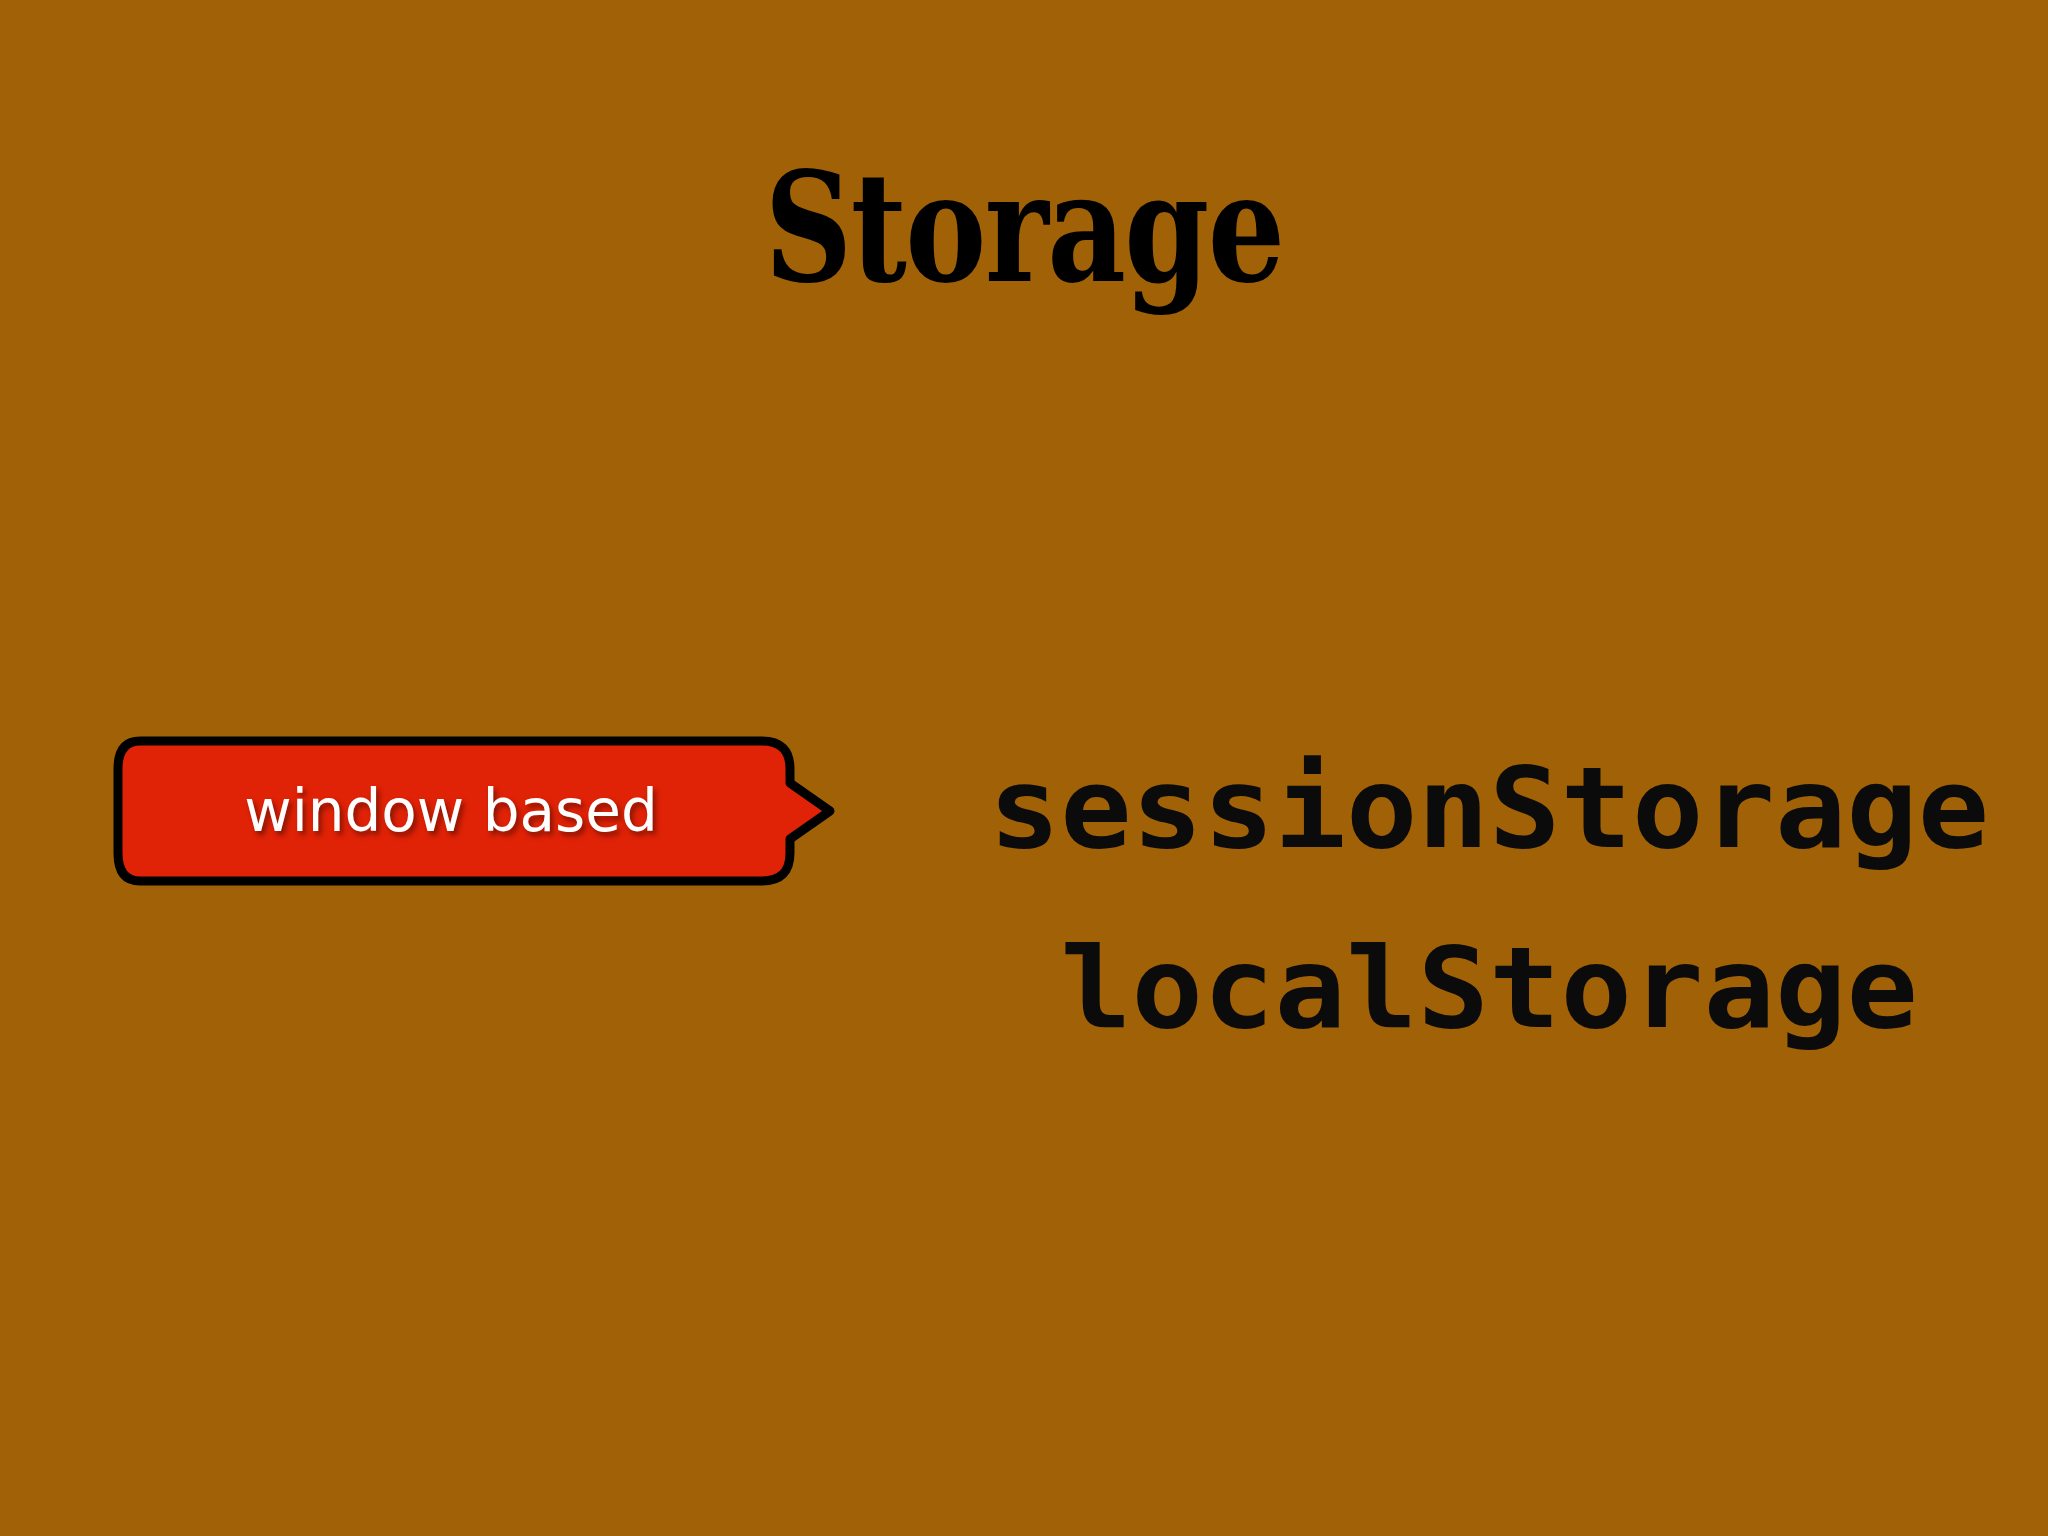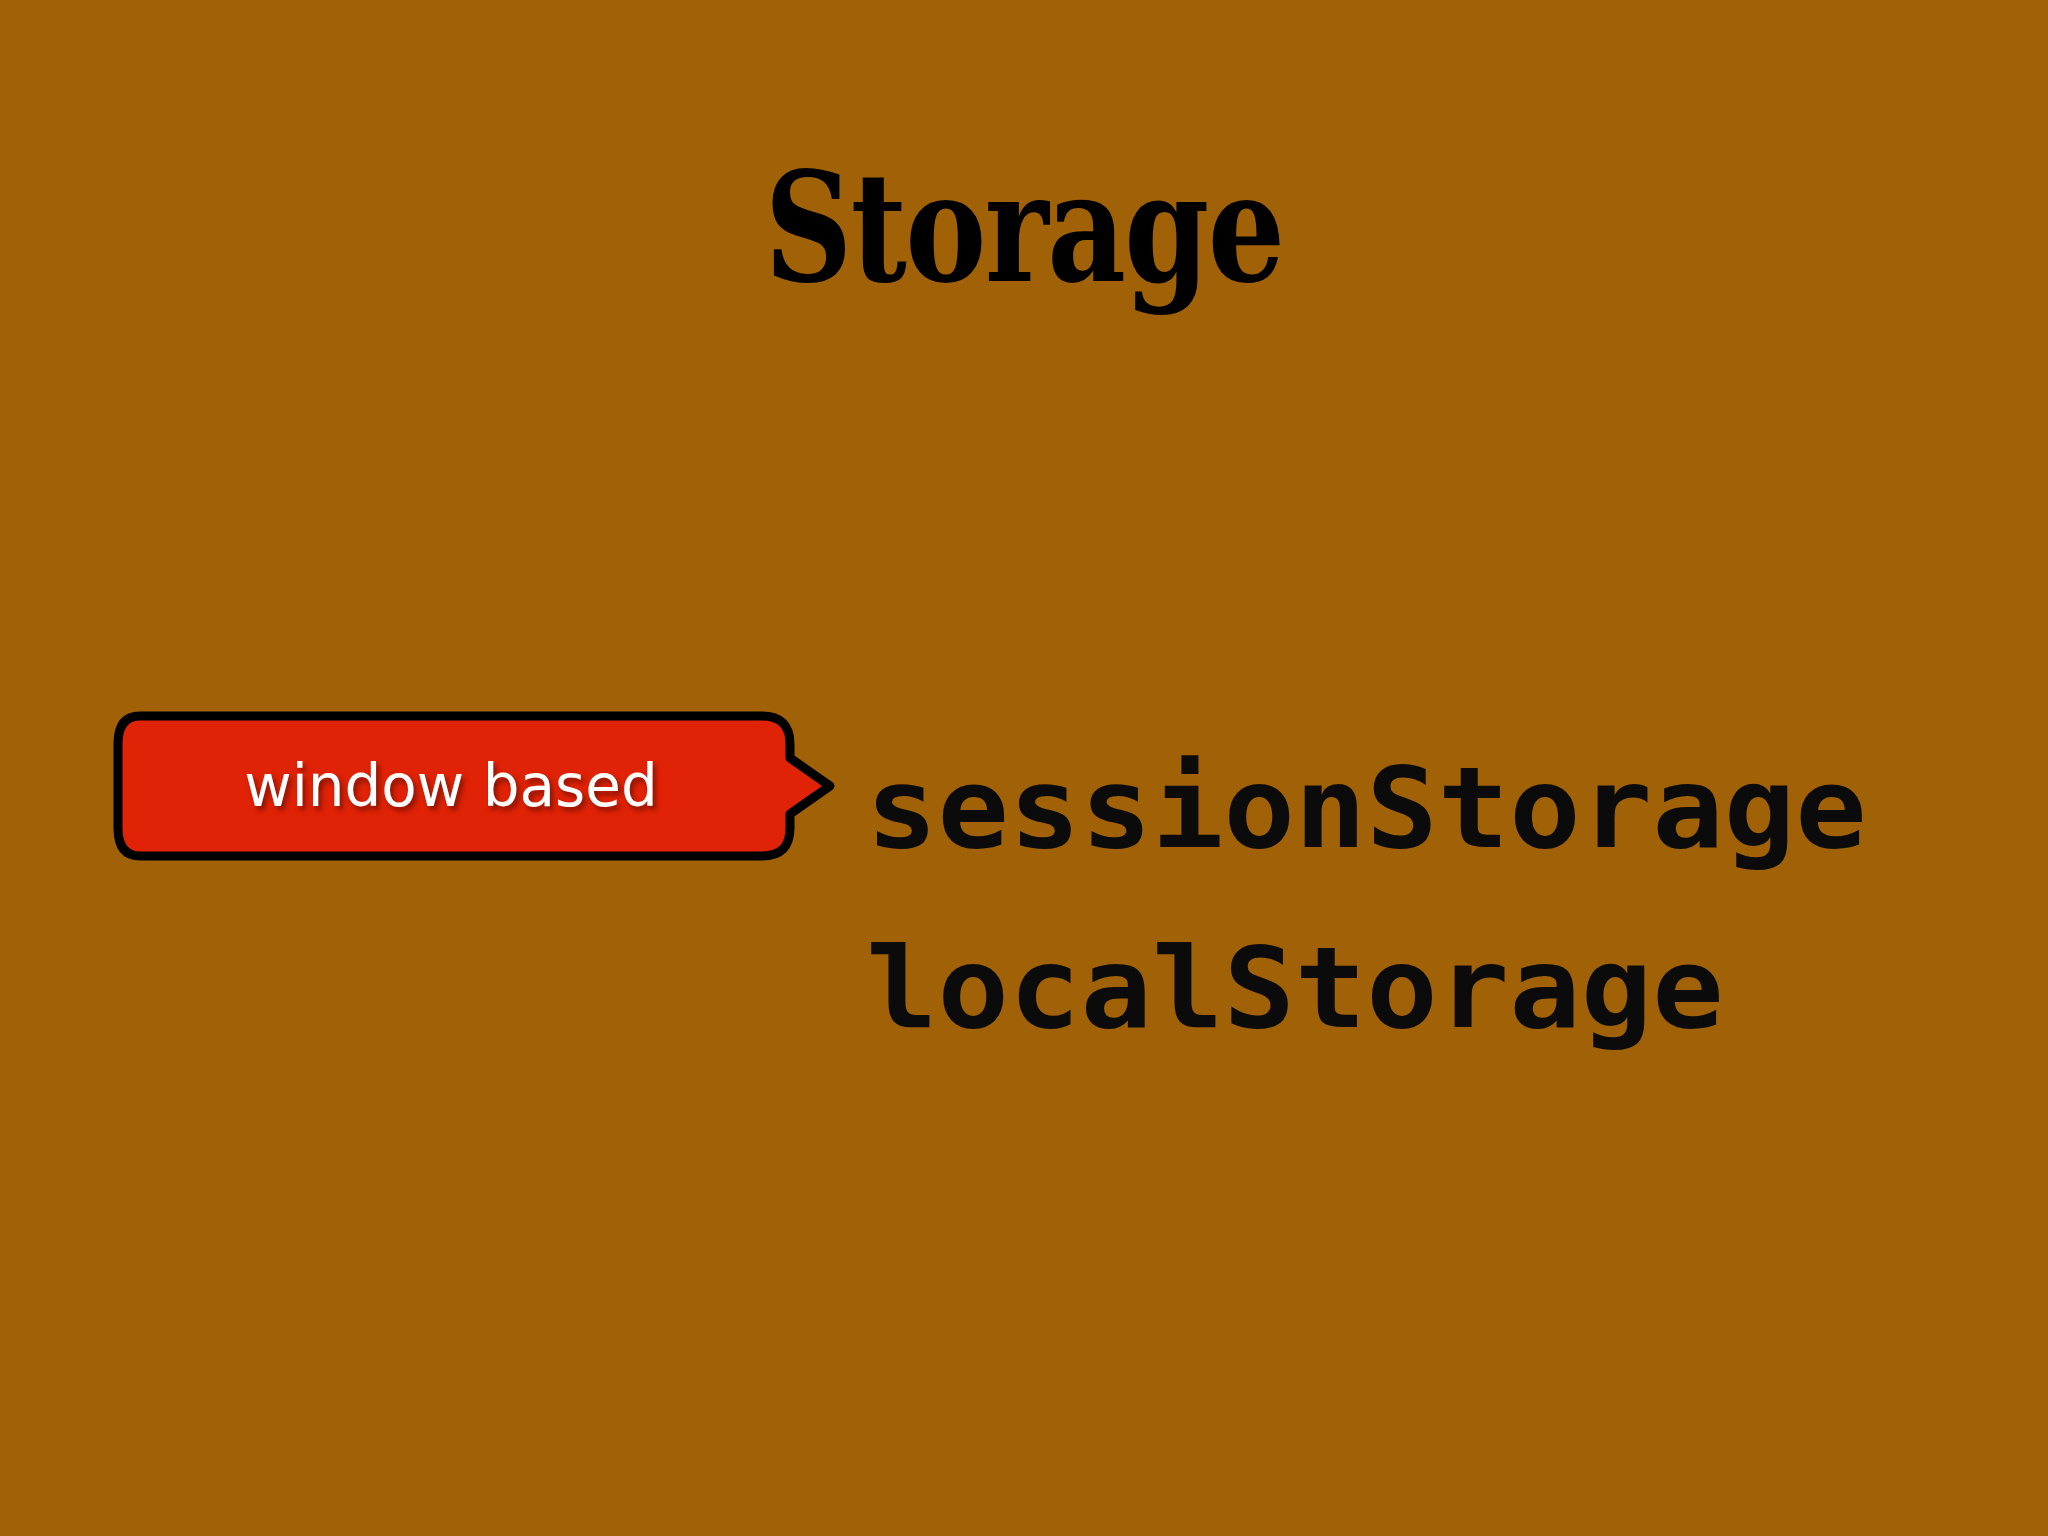--- a/index.html
+++ b/index.html
@@ -38,21 +38,21 @@
     color: #000000;
     transform: scaleX(0.80);
     transform-origin: 50% 0%;
     white-space: nowrap;
   }
 
   
   .callout {
     position: absolute;
     left: 112px;
-    top: 710px;
+    top: 735px;
     width: 726px;
     height: 152px;
   }
   .callout svg {
     position: absolute;
     left: 0;
     top: 0;
     display: block;
   }
   .callout-label {
@@ -71,23 +71,24 @@
     color: #ffffff;
     letter-spacing: 0px;
     text-shadow: 3px 4px 5px rgba(60, 10, 0, 0.55);
     white-space: nowrap;
     pointer-events: none;
   }
 
   
   .code-list {
     position: absolute;
-    left: 866px;
+    left: 906px;
     top: 718px;
     width: 1100px;
+    text-align: center;
   }
   .code-item {
     font-family: "DejaVu Sans Mono", "Liberation Mono", monospace;
     font-weight: 700;
     font-size: 112px;
     line-height: 180px;
     color: #0b0b0b;
     letter-spacing: 0px;
     white-space: nowrap;
     transform: scaleX(1.06);

